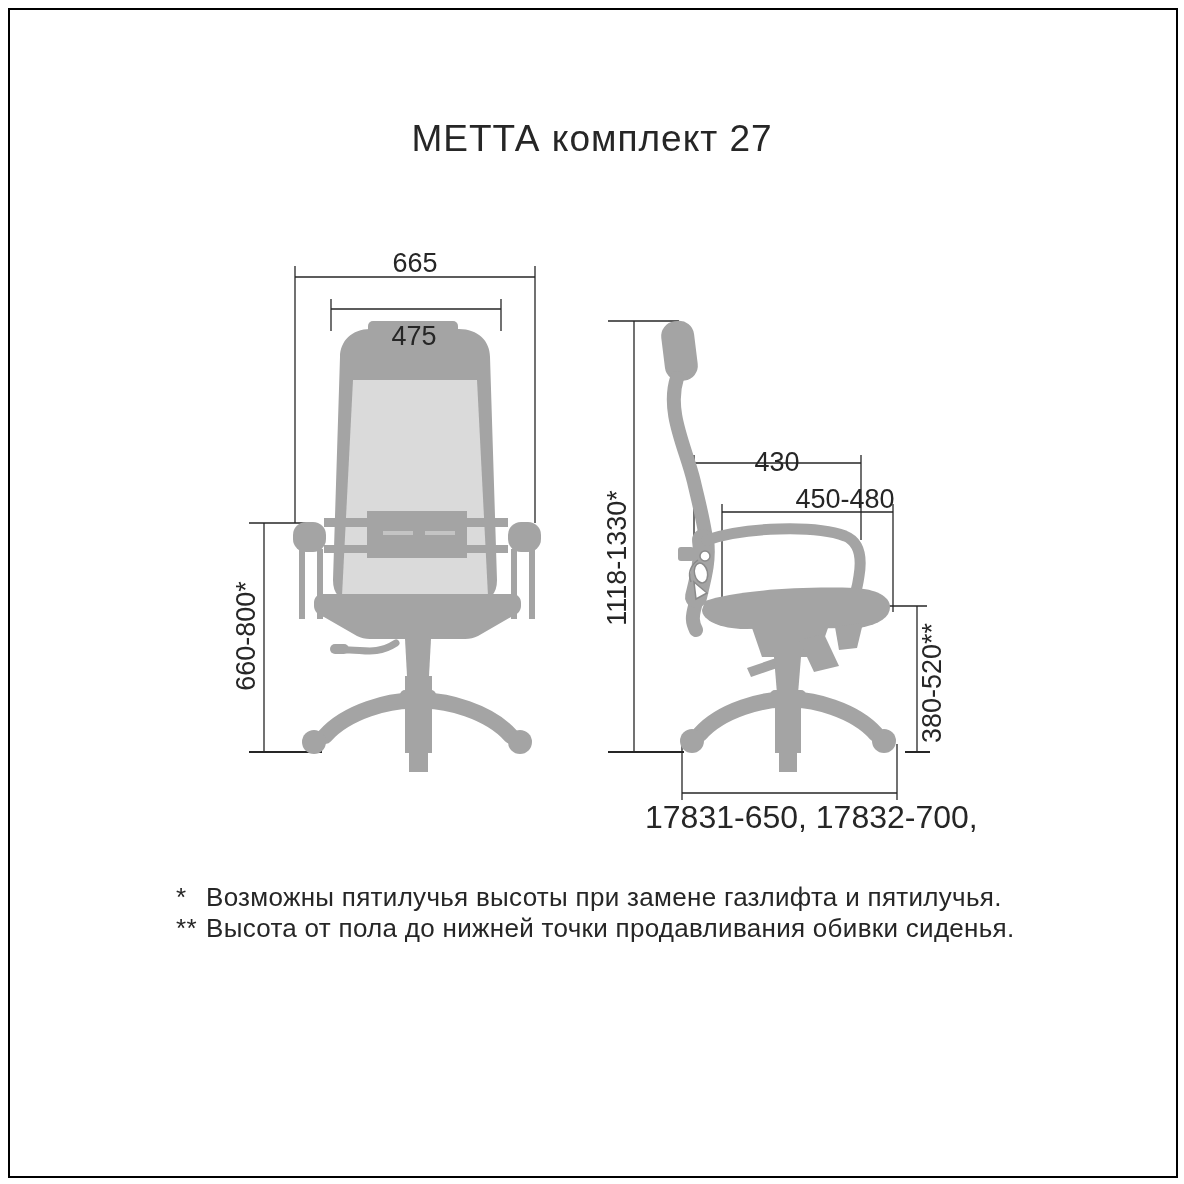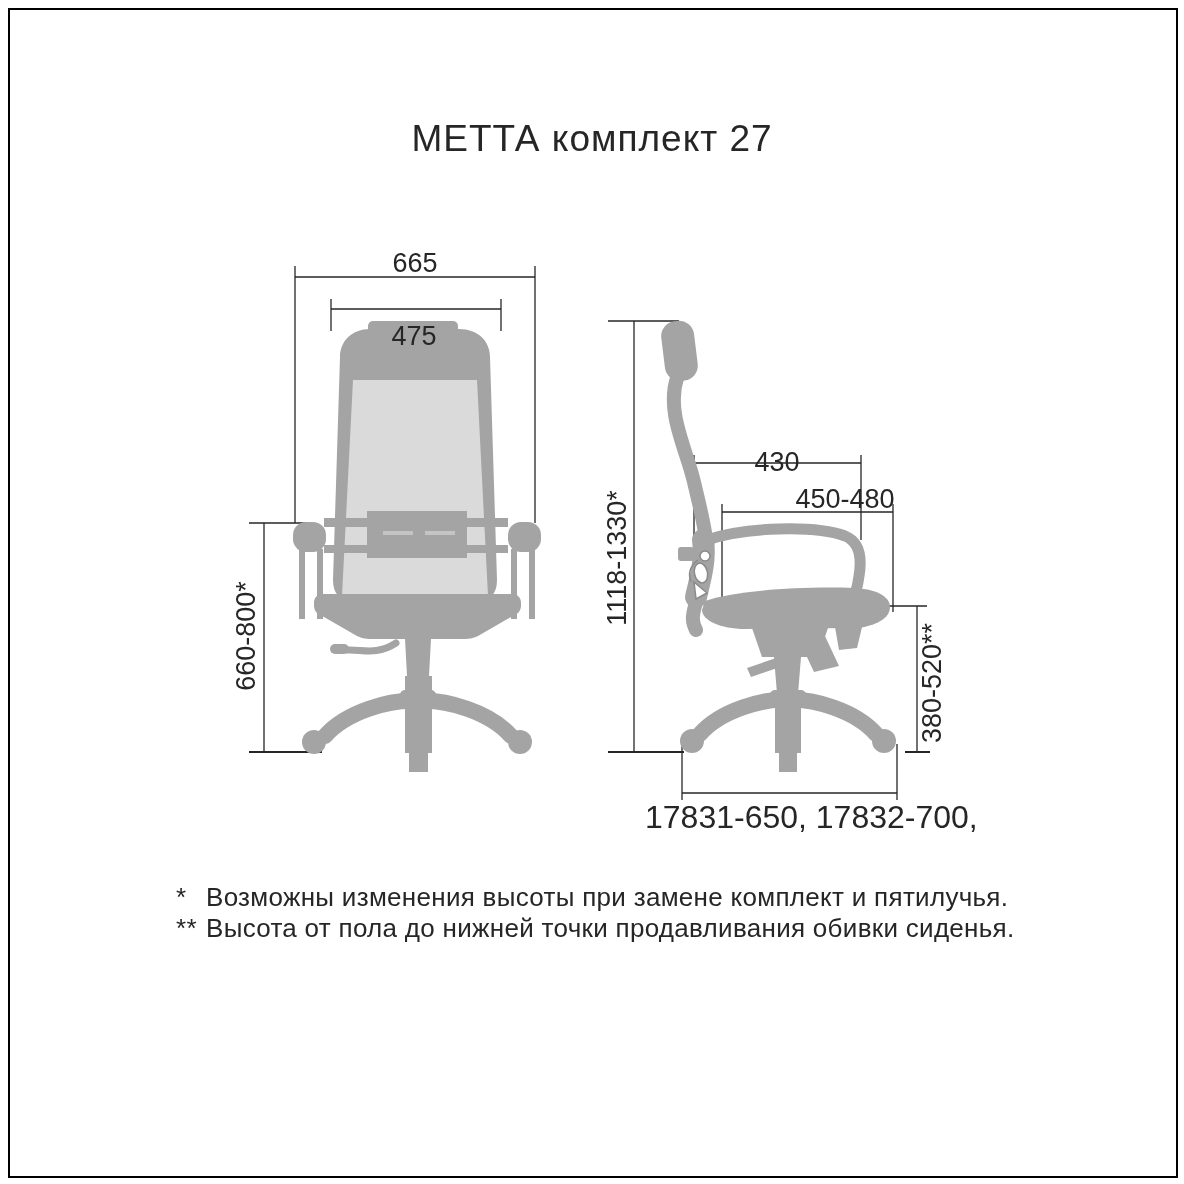--- a/index.html
+++ b/index.html
@@ -136,20 +136,20 @@
   <div id="dim-450480" class="t dim">450-480</div>
   <div id="dim-380520" class="t vdim">380-520**</div>
 
   <div id="models" class="t">
     <div>17831-650, 17832-700,</div>
   </div>
 
   <div id="footnotes" class="t">
     <div class="fnrow">
       <span class="fnmark">*</span>
-      <span>Возможны изменения высоты при замене комплект и пятилучья.</span>
+      <span>Возможны пятилучья высоты при замене газлифта и пятилучья.</span>
     </div>
     <div class="fnrow">
       <span class="fnmark">**</span>
       <span>Высота от пола до нижней точки продавливания обивки сиденья.</span>
     </div>
   </div>
 </div>
 
 </body></html>

